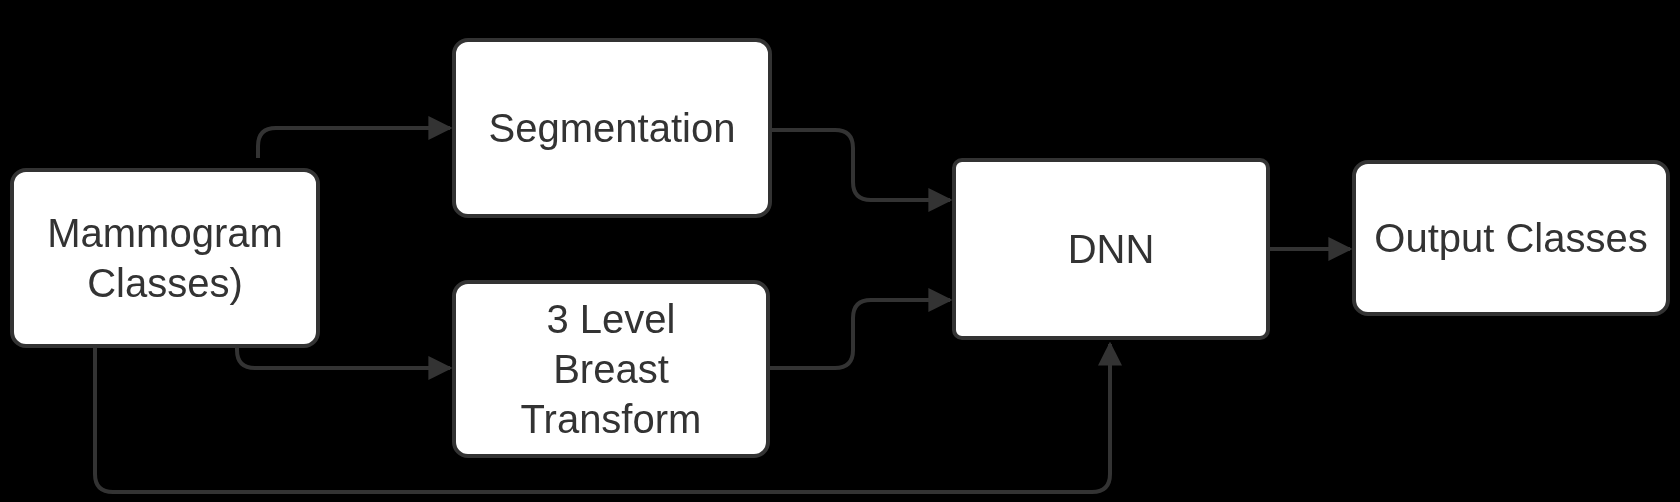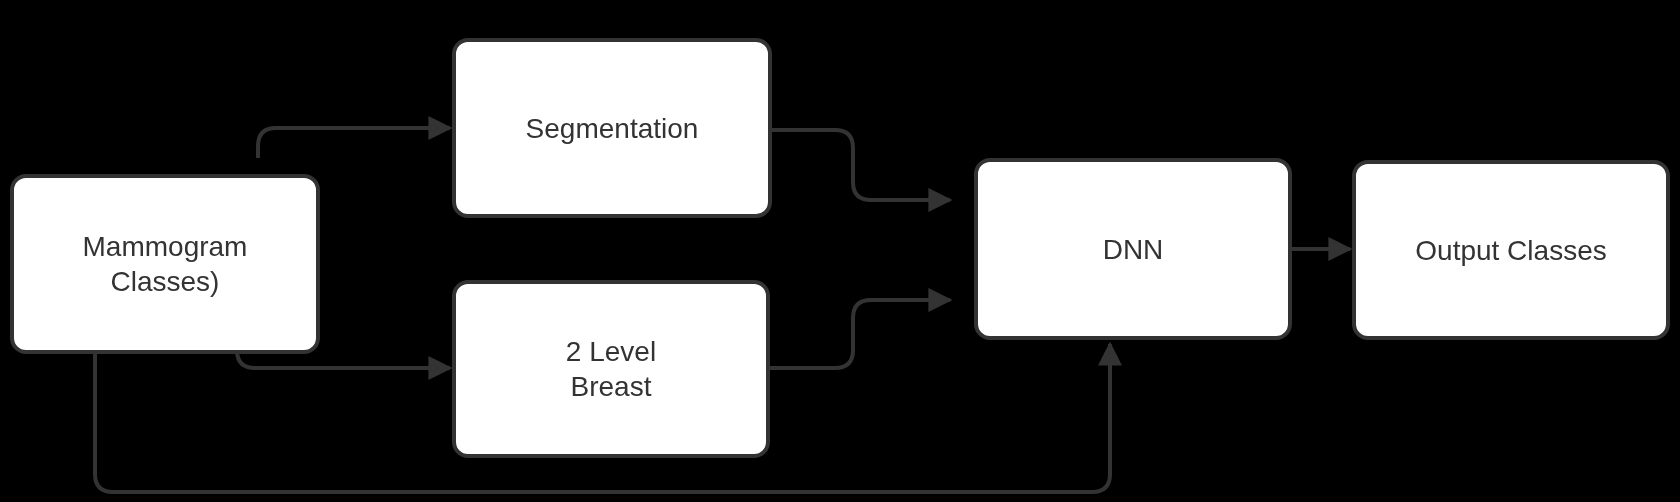--- a/index.html
+++ b/index.html
@@ -30,29 +30,29 @@
     box-sizing: border-box;
     background: #ffffff;
     border: 4px solid #333333;
     border-radius: 16px;
     display: flex;
     flex-direction: column;
     align-items: center;
     justify-content: center;
     text-align: center;
     color: #333333;
-    font-size: 28px;
+    font-size: 40px;
     line-height: 1.25;
   }
   .node span { display: block; }
-  #node-mammogram   { left: 10px;   top: 174px; width: 310px; height: 180px; }
+  #node-mammogram   { left: 10px;   top: 168px; width: 310px; height: 180px; }
   #node-segmentation{ left: 452px;  top: 38px;  width: 320px; height: 180px; }
   #node-wavelet     { left: 452px;  top: 280px; width: 318px; height: 178px; }
-  #node-dnn         { left: 974px;  top: 158px; width: 318px; height: 182px; }
-  #node-output      { left: 1352px; top: 160px; width: 318px; height: 180px; }
+  #node-dnn         { left: 952px;  top: 158px; width: 318px; height: 182px; border-radius: 10px; }
+  #node-output      { left: 1352px; top: 160px; width: 318px; height: 156px; }
 </style>
 </head>
 <body>
 
 <div class="canvas">
 
   <svg class="edge-layer" width="1680" height="502" viewBox="0 0 1680 502">
     <defs>
       <marker id="arrow" viewBox="0 0 10 10" refX="9" refY="5" markerWidth="6" markerHeight="6" orient="auto-start-reverse" markerUnits="strokeWidth">
         <path d="M0,0 L10,5 L0,10 z" fill="#333333"></path>
@@ -75,22 +75,23 @@
   <div class="node" id="node-mammogram">
     <span>Mammogram</span>
     <span>Classes)</span>
   </div>
 
   <div class="node" id="node-segmentation">
     <span>Segmentation</span>
   </div>
 
   <div class="node" id="node-wavelet">
-    <span>2 Level</span>
+    <span>3 Level</span>
     <span>Breast</span>
+    <span>Transform</span>
   </div>
 
   <div class="node" id="node-dnn">
     <span>DNN</span>
   </div>
 
   <div class="node" id="node-output">
     <span>Output Classes</span>
   </div>
 

